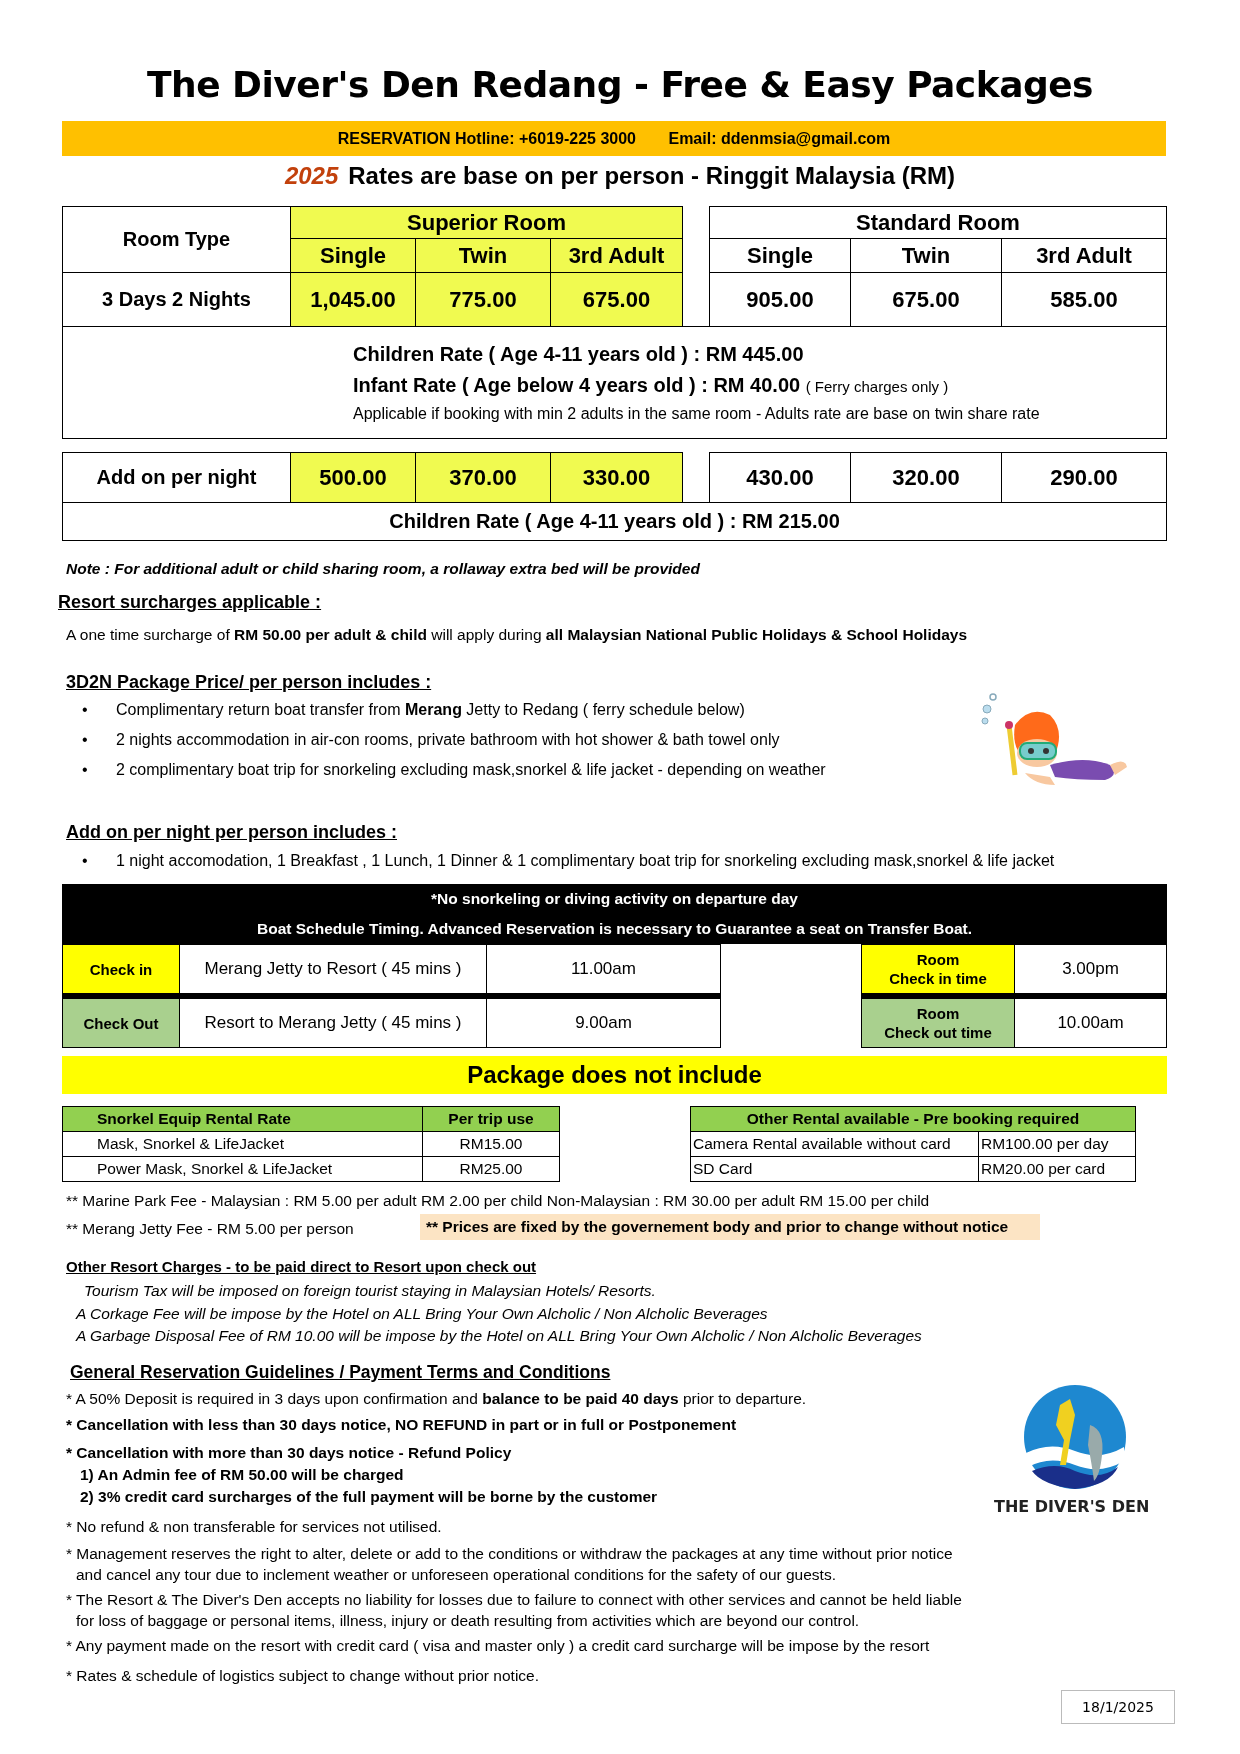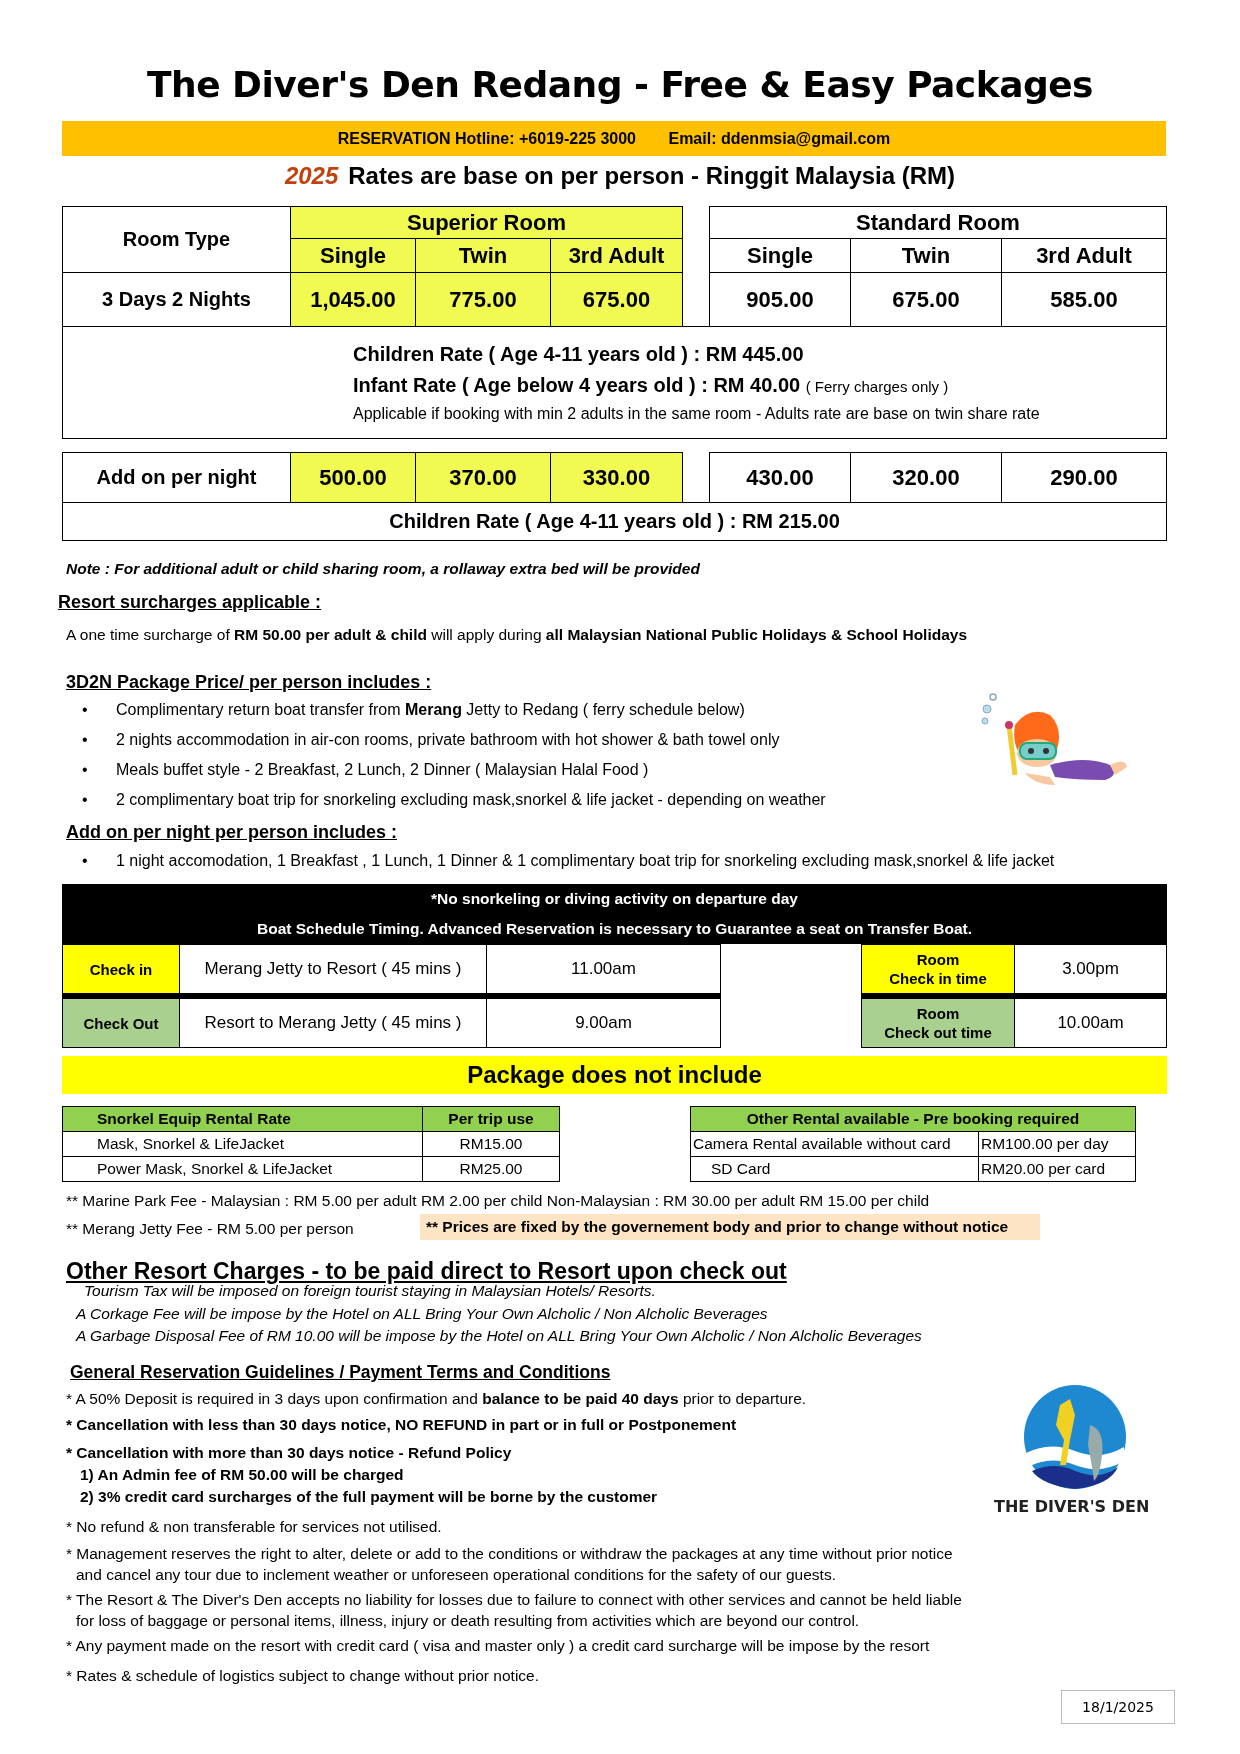--- a/index.html
+++ b/index.html
@@ -120,21 +120,20 @@
 
 <div class="abs h-under" style="left:58px;top:592px;">Resort surcharges applicable :</div>
 <div class="abs body-txt" style="left:66px;top:626px;">
   <span>A one time surcharge of </span><b>RM 50.00 per adult &amp; child</b><span> will apply during </span><b>all Malaysian National Public Holidays &amp; School Holidays</b>
 </div>
 
 <div class="abs h-under" style="left:66px;top:672px;">3D2N Package Price/ per person includes :</div>
 <ul class="abs bul" style="left:66px;top:695px;width:880px;">
   <li><span>Complimentary return boat transfer from </span><b>Merang</b><span> Jetty to Redang ( ferry schedule below)</span></li>
   <li> 2 nights accommodation in air-con rooms, private bathroom with hot shower &amp; bath towel only</li>
-  <li> Meals buffet style - 2 Breakfast, 2 Lunch, 2 Dinner ( Malaysian Halal Food )</li>
   <li>2 complimentary boat trip for snorkeling excluding mask,snorkel &amp; life jacket - depending on weather</li>
 </ul>
 
 <svg class="abs" style="left:975px;top:685px;" width="155" height="120">
   <circle cx="18" cy="12" r="3" fill="none" stroke="#8ab" stroke-width="1.5"></circle>
   <circle cx="12" cy="24" r="4" fill="#bde" stroke="#8ab"></circle>
   <circle cx="10" cy="36" r="3" fill="#bde" stroke="#8ab"></circle>
   <path d="M40 40 Q55 20 75 30 Q90 45 80 70 L60 80 Q35 70 40 40Z" fill="#ff6a1a"></path>
   <ellipse cx="62" cy="68" rx="20" ry="14" fill="#f8c8a0"></ellipse>
   <rect x="45" y="58" width="36" height="16" rx="7" fill="#7cc" stroke="#2a7" stroke-width="2"></rect>
@@ -209,31 +208,31 @@
 <table class="rent" style="left:690px;top:1106px;width:446px;">
   <tbody>
       <tr>
     <td colspan="2" class="hd" style="text-align:center;">Other Rental available - Pre booking required</td>
   </tr>
   <tr>
     <td style="padding-left:2px;">Camera Rental available without card</td>
     <td style="padding-left:2px;width:148px;">RM100.00 per day</td>
   </tr>
   <tr>
-    <td style="padding-left:20px;">SD Card</td>
+    <td style="padding-left:2px;">SD Card</td>
     <td style="padding-left:2px;">RM20.00 per card</td>
   </tr>
 </tbody>
   </table>
 
 <div class="abs fee" style="left:66px;top:1192px;">** Marine Park Fee  - Malaysian : RM 5.00 per adult   RM 2.00 per child      Non-Malaysian : RM 30.00 per adult    RM 15.00 per child</div>
 <div class="abs fee" style="left:66px;top:1220px;">** Merang Jetty Fee - RM 5.00 per person</div>
 <div class="abs fee hl" style="left:420px;top:1214px;width:608px;">** Prices are fixed by the governement body and prior to change without notice</div>
 
-<div class="abs h-under" style="left:66px;top:1258px;font-size:23px;">Other Resort Charges - to be paid direct to Resort upon check out</div>
+<div class="abs h-under" style="left:66px;top:1258px;font-size:15px;">Other Resort Charges - to be paid direct to Resort upon check out</div>
 <div class="abs ital" style="left:84px;top:1282px;">Tourism Tax  will be imposed on foreign tourist staying in Malaysian Hotels/ Resorts.</div>
 <div class="abs ital" style="left:76px;top:1305px;">A Corkage Fee will be impose by the Hotel on ALL Bring Your Own Alcholic / Non Alcholic Beverages</div>
 <div class="abs ital" style="left:76px;top:1327px;">A Garbage Disposal Fee of RM 10.00 will be impose by the Hotel on ALL Bring Your Own Alcholic / Non Alcholic Beverages</div>
 
 <div class="abs h-under" style="left:70px;top:1362px;font-size:17.5px;">General Reservation Guidelines / Payment Terms and Conditions</div>
 <div class="abs fee" style="left:66px;top:1390px;"><span>* A 50% Deposit is required in 3 days upon confirmation and </span><b>balance to be paid 40 days</b><span> prior to departure.</span></div>
 <div class="abs fee b" style="left:66px;top:1416px;">* Cancellation with less than 30 days notice, NO REFUND in part or in full or Postponement</div>
 <div class="abs fee b" style="left:66px;top:1444px;">* Cancellation with more than 30 days notice - Refund Policy</div>
 <div class="abs fee b" style="left:80px;top:1466px;">1) An Admin fee of RM 50.00 will be charged</div>
 <div class="abs fee b" style="left:80px;top:1488px;">2) 3% credit card surcharges of the full payment will be borne by the customer</div>

